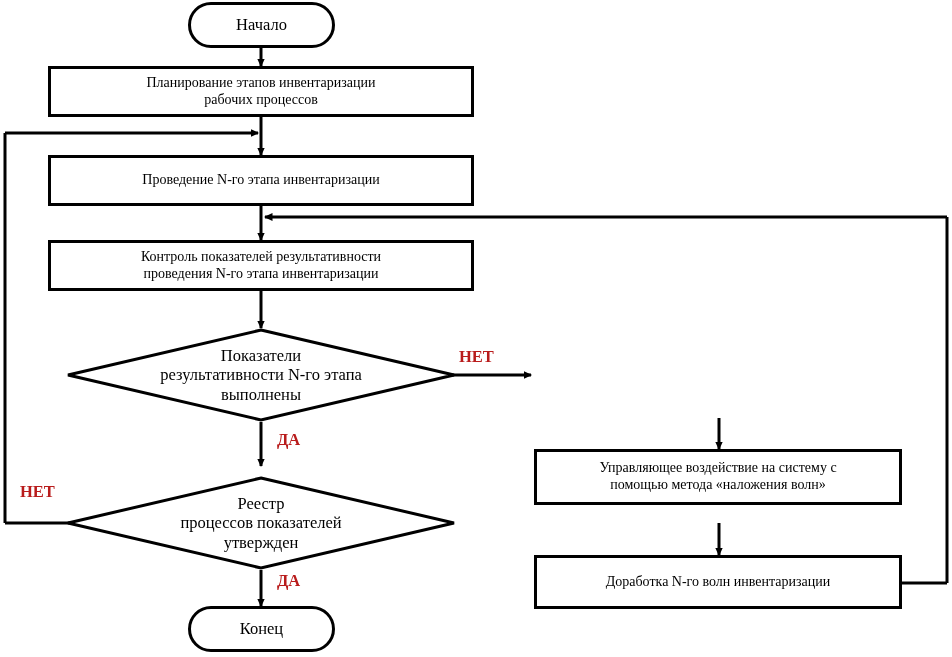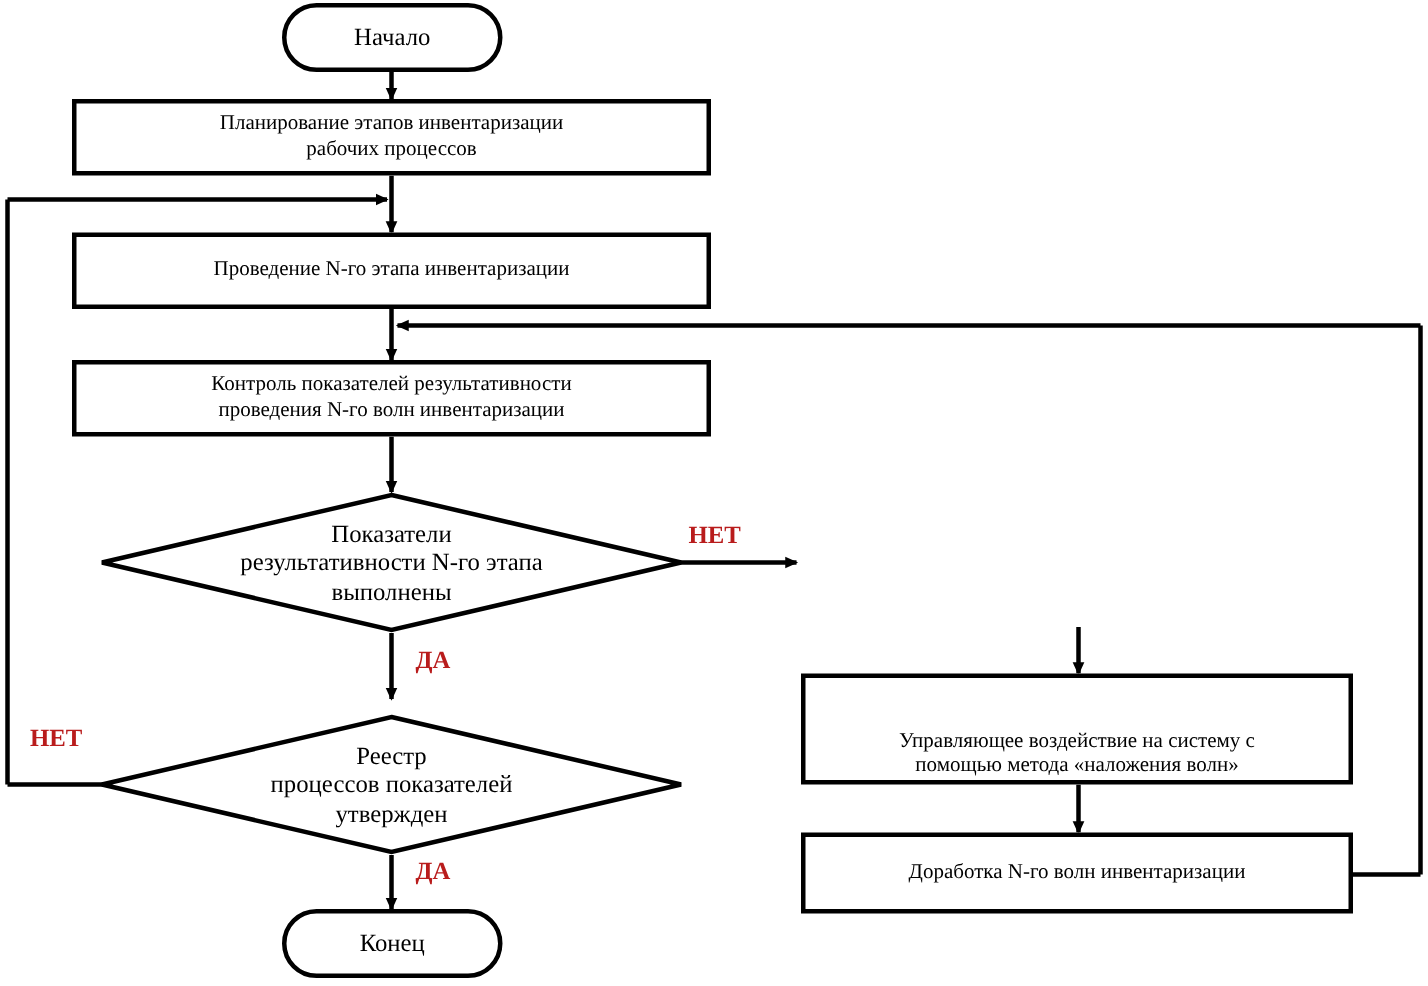--- a/index.html
+++ b/index.html
@@ -125,21 +125,21 @@
     <span class="txt">Планирование этапов инвентаризации
 рабочих процессов</span>
   </div>
 
   <div class="node proc" style="left:48px; top:155px; width:426px; height:51px;">
     <span class="txt">Проведение N-го этапа инвентаризации</span>
   </div>
 
   <div class="node proc" style="left:48px; top:240px; width:426px; height:51px;">
     <span class="txt">Контроль показателей результативности
-проведения N-го волн инвентаризации</span>
+проведения N-го этапа инвентаризации</span>
   </div>
 
   <div class="node diamond" style="left:66px; top:328px; width:390px; height:94px;">
     <svg class="dshape" viewBox="0 0 390 94" preserveAspectRatio="none">
       <polygon points="195,2 388,47 195,92 2,47" fill="#ffffff" stroke="#000000" stroke-width="3" vector-effect="non-scaling-stroke"></polygon>
     </svg>
     <span class="txt">Показатели
 результативности N-го этапа
 выполнены</span>
   </div>
@@ -151,21 +151,21 @@
     <span class="txt">Реестр
 процессов показателей
 утвержден</span>
   </div>
 
   <div class="node term" style="left:188px; top:606px; width:147px; height:46px;">
     <span class="txt">Конец</span>
   </div>
 
 
-  <div class="node proc" style="left:534px; top:449px; width:368px; height:74px;align-items:flex-end;">
+  <div class="node proc" style="left:534px; top:449px; width:368px; height:56px;">
     <span class="txt">Управляющее воздействие на систему с
 помощью метода «наложения волн»</span>
   </div>
 
   <div class="node proc" style="left:534px; top:555px; width:368px; height:54px;">
     <span class="txt">Доработка N-го волн инвентаризации</span>
   </div>
 
   <div class="edge-label" style="left:459px; top:347px;">НЕТ</div>
 

